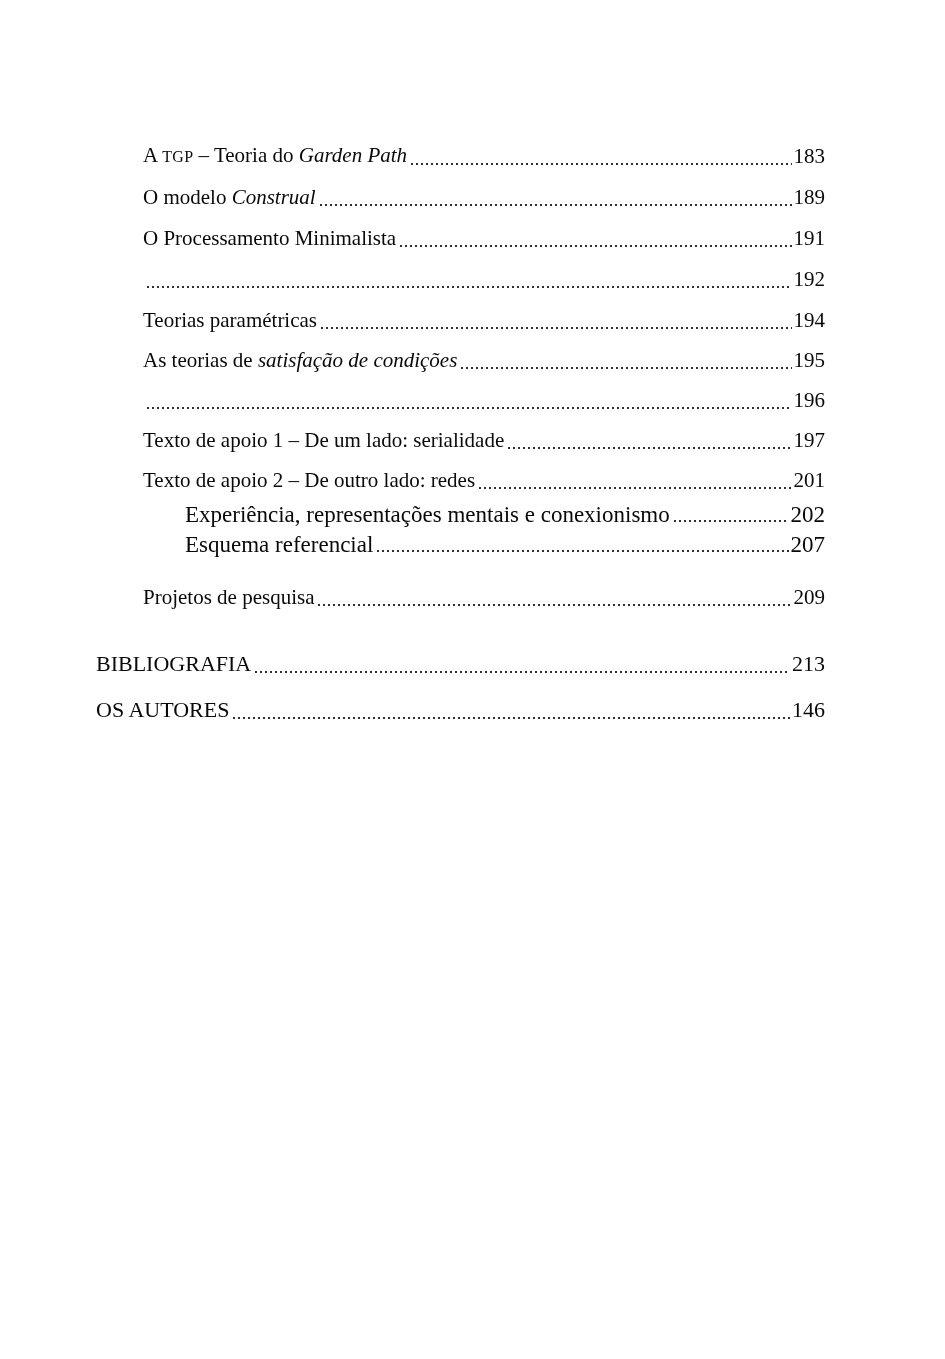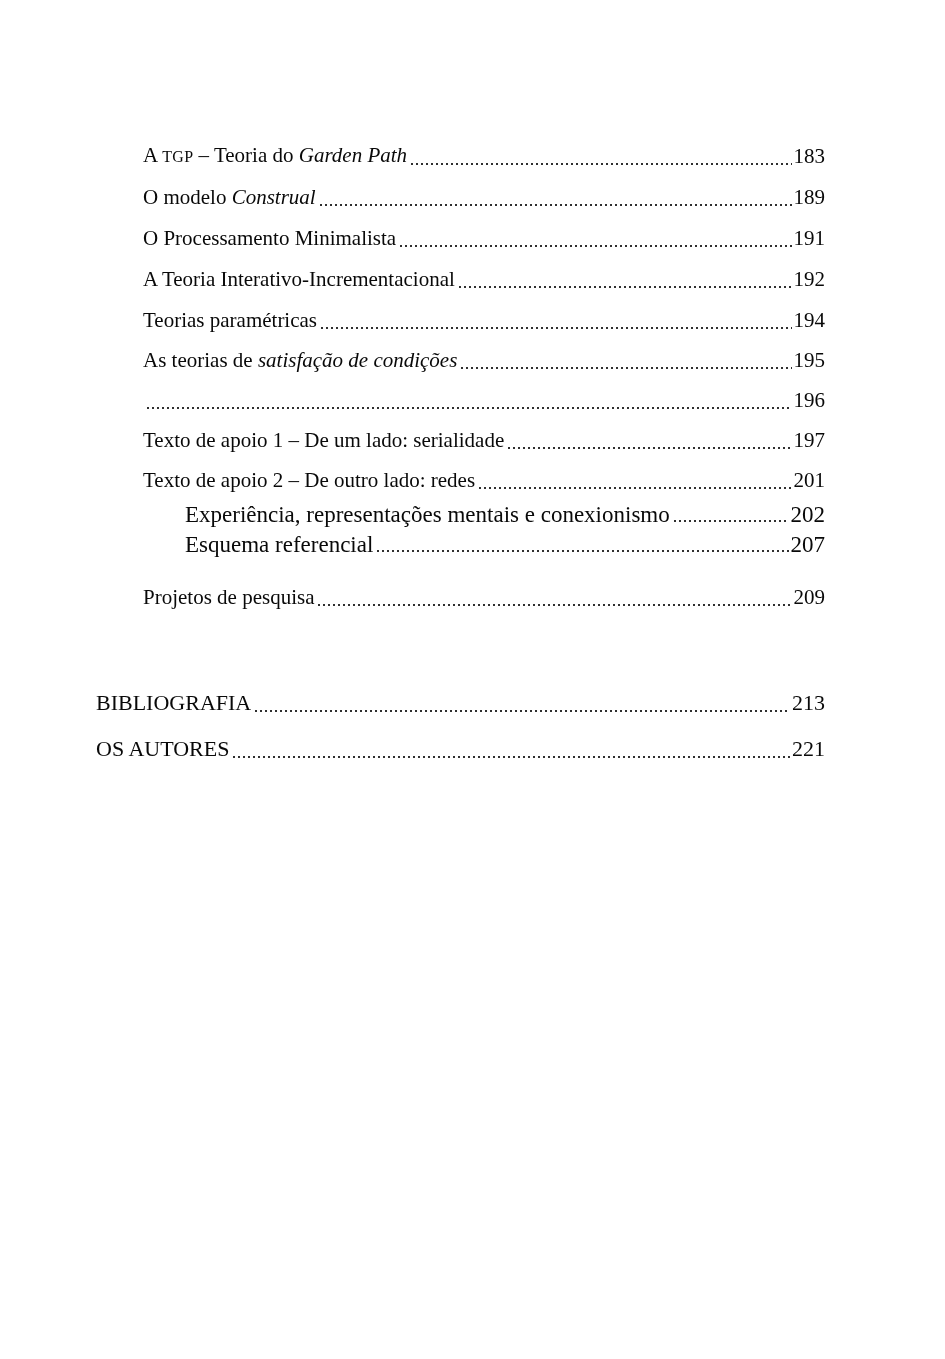--- a/index.html
+++ b/index.html
@@ -56,21 +56,21 @@
   .chapter .leader { margin-bottom: 5px; }
   .pagenum { flex: 0 0 auto; }
   .it { font-style: italic; }
   .sc { font-size: 0.76em; letter-spacing: 0.3px; }
   
   .g14 { margin-top: 14px; justify-content: space-between; }
   .g13 { margin-top: 13px; }
   .g9  { margin-top: 9px; }
   .g7  { margin-top: 7px; }
   .g12 { margin-top: 28px; }
-  .g53 { margin-top: 78px; }
+  .g53 { margin-top: 39px; }
   .g18 { margin-top: 18px; text-align: center; }
 </style>
 </head>
 <body>
 
 <div class="page">
   <div class="toc">
 
     <div class="row section">
       <span class="title"><span>A </span><span class="sc">TGP</span><span> – Teoria do </span><span class="it">Garden Path</span></span>
@@ -84,21 +84,20 @@
       <span class="pagenum">189</span>
     </div>
 
     <div class="row section g14">
       <span class="title"><span>O Processamento Minimalista</span></span>
       <span class="leader"></span>
       <span class="pagenum">191</span>
     </div>
 
     <div class="row section g14">
-      <span class="title"><span>A Teoria Interativo-Incrementacional</span></span>
       <span class="leader"></span>
       <span class="pagenum">192</span>
     </div>
 
     <div class="row section g14">
       <span class="title"><span>Teorias paramétricas</span></span>
       <span class="leader"></span>
       <span class="pagenum">194</span>
     </div>
 
@@ -145,17 +144,17 @@
 
     <div class="row chapter g53">
       <span class="title"><span>BIBLIOGRAFIA</span></span>
       <span class="leader"></span>
       <span class="pagenum">213</span>
     </div>
 
     <div class="row chapter g18">
       <span class="title"><span>OS AUTORES</span></span>
       <span class="leader"></span>
-      <span class="pagenum">221</span>
+      <span class="pagenum">146</span>
     </div>
 
   </div>
 </div>
 
 </body></html>

